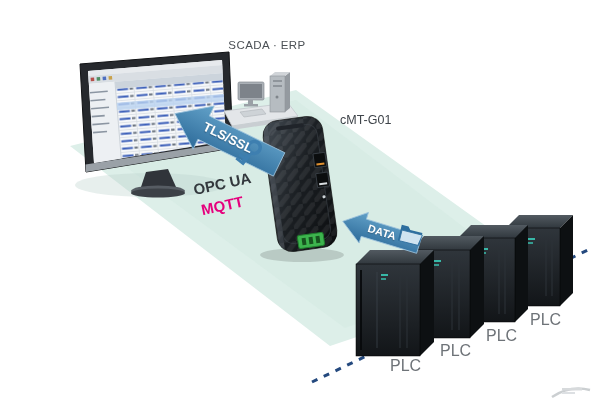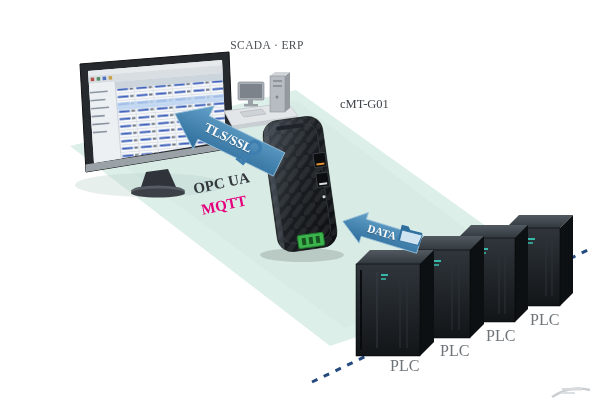--- a/index.html
+++ b/index.html
@@ -1,21 +1,21 @@
 <!DOCTYPE html>
 <html><head>
 <meta charset="utf-8">
 <style>
   html,body{margin:0;padding:0;background:#fff;}
   .stage{position:relative;width:600px;height:408px;overflow:hidden;background:#fff;
-         font-family:Liberation Serif, serif;}
+         font-family:Liberation Sans, sans-serif;}
   .stage svg{position:absolute;left:0;top:0;}
   .lbl{position:absolute;white-space:nowrap;}
   .lbl.scada{left:222px;top:39px;width:90px;text-align:center;font-size:11.5px;color:#4b5055;letter-spacing:.4px;}
-  .lbl.cmt{left:340px;top:97px;font-size:12.5px;color:#3f444a;text-align:center;}
+  .lbl.cmt{left:340px;top:113px;font-size:12.5px;color:#3f444a;text-align:center;}
   .lbl.tls{left:192px;top:130px;width:72px;text-align:center;font-size:13px;font-weight:bold;color:#fff;
            transform:rotate(26deg);text-shadow:0 1px 1px rgba(0,0,0,.25);}
   .lbl.opcua{left:193px;top:175px;font-size:15px;font-weight:bold;color:#33383d;transform:rotate(-12deg);}
   .lbl.mqtt{left:201px;top:197px;font-size:15px;font-weight:bold;color:#e5007d;transform:rotate(-12deg);}
   .lbl.data{left:359px;top:226px;width:46px;text-align:center;font-size:11px;font-weight:bold;color:#fff;
             transform:rotate(17deg);text-shadow:0 1px 1px rgba(0,0,0,.25);}
   .lbl.plc{font-size:16px;color:#6e7378;}
   #plc1{left:390px;top:357px;} #plc2{left:440px;top:342px;}
   #plc3{left:486px;top:327px;} #plc4{left:530px;top:311px;}
 </style>

